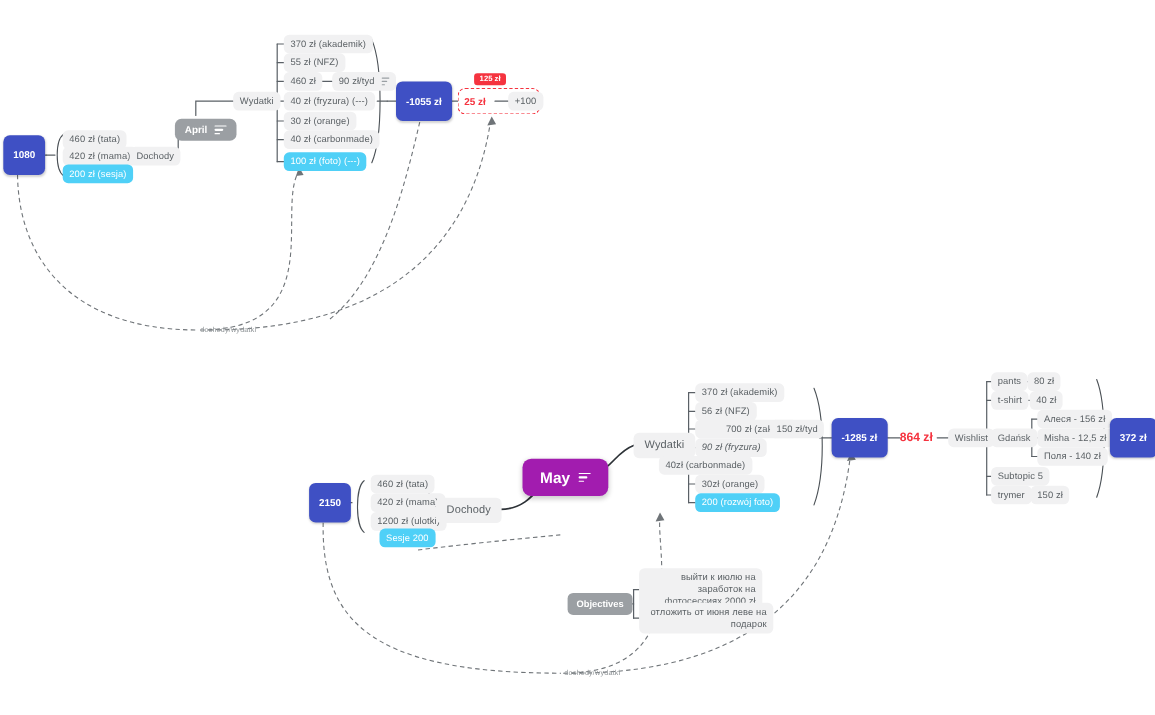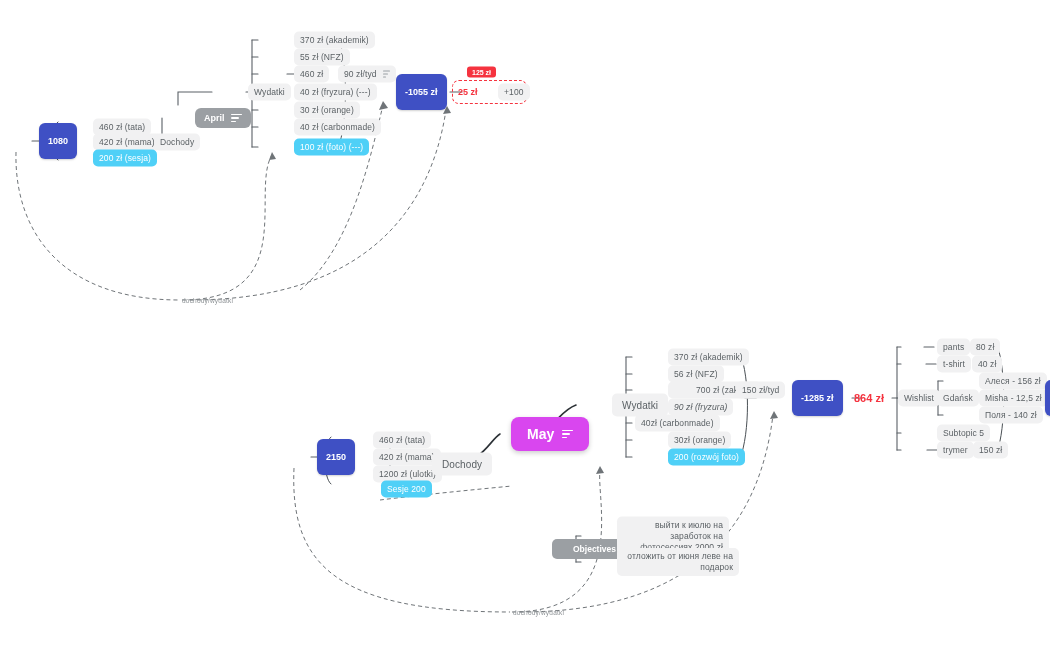--- a/index.html
+++ b/index.html
@@ -10,38 +10,37 @@
   }
   #canvas{position:absolute;inset:0;width:1050px;height:650px;}
   svg.links{position:absolute;left:0;top:0;width:1050px;height:650px;pointer-events:none;}
 
   
   .node{
     position:absolute;box-sizing:border-box;
     display:flex;align-items:center;justify-content:center;
     white-space:nowrap;border-radius:5px;
     transform:translateY(-50%);
-    margin-left:36px;
   }
   
   .chip{
     background:#f1f1f2;color:#5b6165;border-radius:5px;
     padding:3px 6px;font-size:8.5px;line-height:11px;
     letter-spacing:.1px;
   }
   .chip.multi{white-space:normal;text-align:right;display:block;}
   
   .cyan{background:#4fd0f7;color:#ffffff;}
   
   .grey{background:#9b9fa3;color:#ffffff;font-size:9px;padding:5px 9px;border-radius:6px;font-weight:600;}
-  .grey2{background:#9b9fa3;color:#ffffff;font-size:8.5px;padding:5px 21px;border-radius:5px;font-weight:600;text-align:center;}
+  .grey2{background:#9b9fa3;color:#ffffff;font-size:8.5px;padding:5px 8px;border-radius:5px;font-weight:600;text-align:center;}
   
   .blue{background:#3f50c4;color:#ffffff;font-weight:700;font-size:9px;padding:13px 9px;border-radius:6px;box-shadow:0 1px 2px rgba(0,0,0,.18);text-align:center;}
   
-  .redbox{background:#d946ef;color:#ffffff;font-weight:700;border-radius:8px;box-shadow:0 2px 5px rgba(0,0,0,.2);}
+  .redbox{background:#a21caf;color:#ffffff;font-weight:700;border-radius:8px;box-shadow:0 2px 5px rgba(0,0,0,.2);}
   .mini-red{background:#f5333f;color:#ffffff;font-weight:700;font-size:7px;padding:2px 5px;border-radius:3px;}
   .red-text{color:#f5333f;font-weight:700;}
   .dashed-red{border:1.3px dashed #f5333f;border-radius:7px;background:transparent;}
 
   .hamb{display:inline-flex;flex-direction:column;justify-content:center;gap:2px;margin-left:6px;}
   .hamb i{display:block;height:1.4px;background:currentColor;border-radius:1px;}
   .hamb i:nth-child(1){width:11px;}
   .hamb i:nth-child(2){width:8px;}
   .hamb i:nth-child(3){width:5px;}
   .hamb.sm i:nth-child(1){width:7px;}

